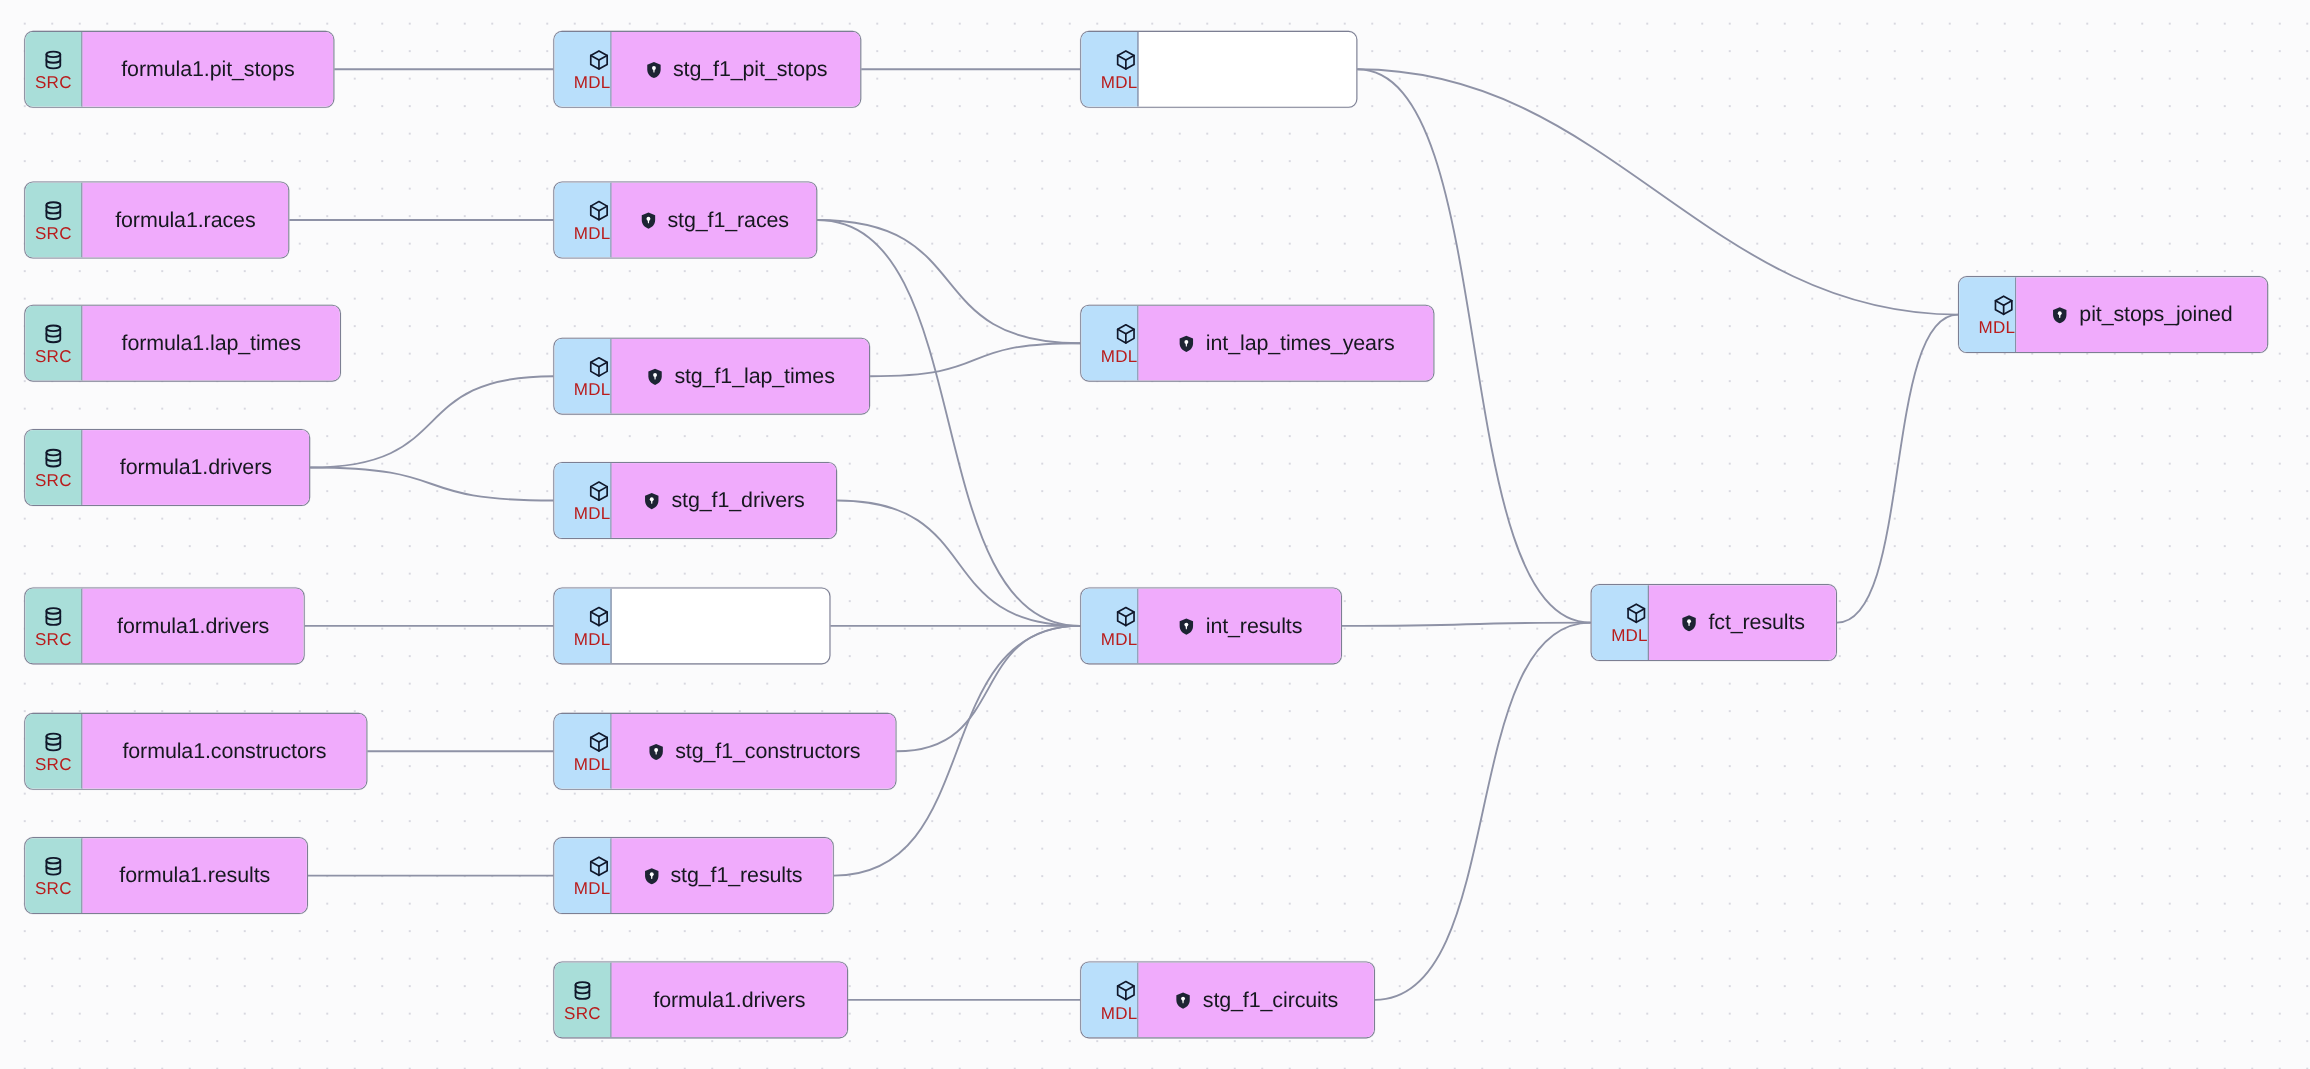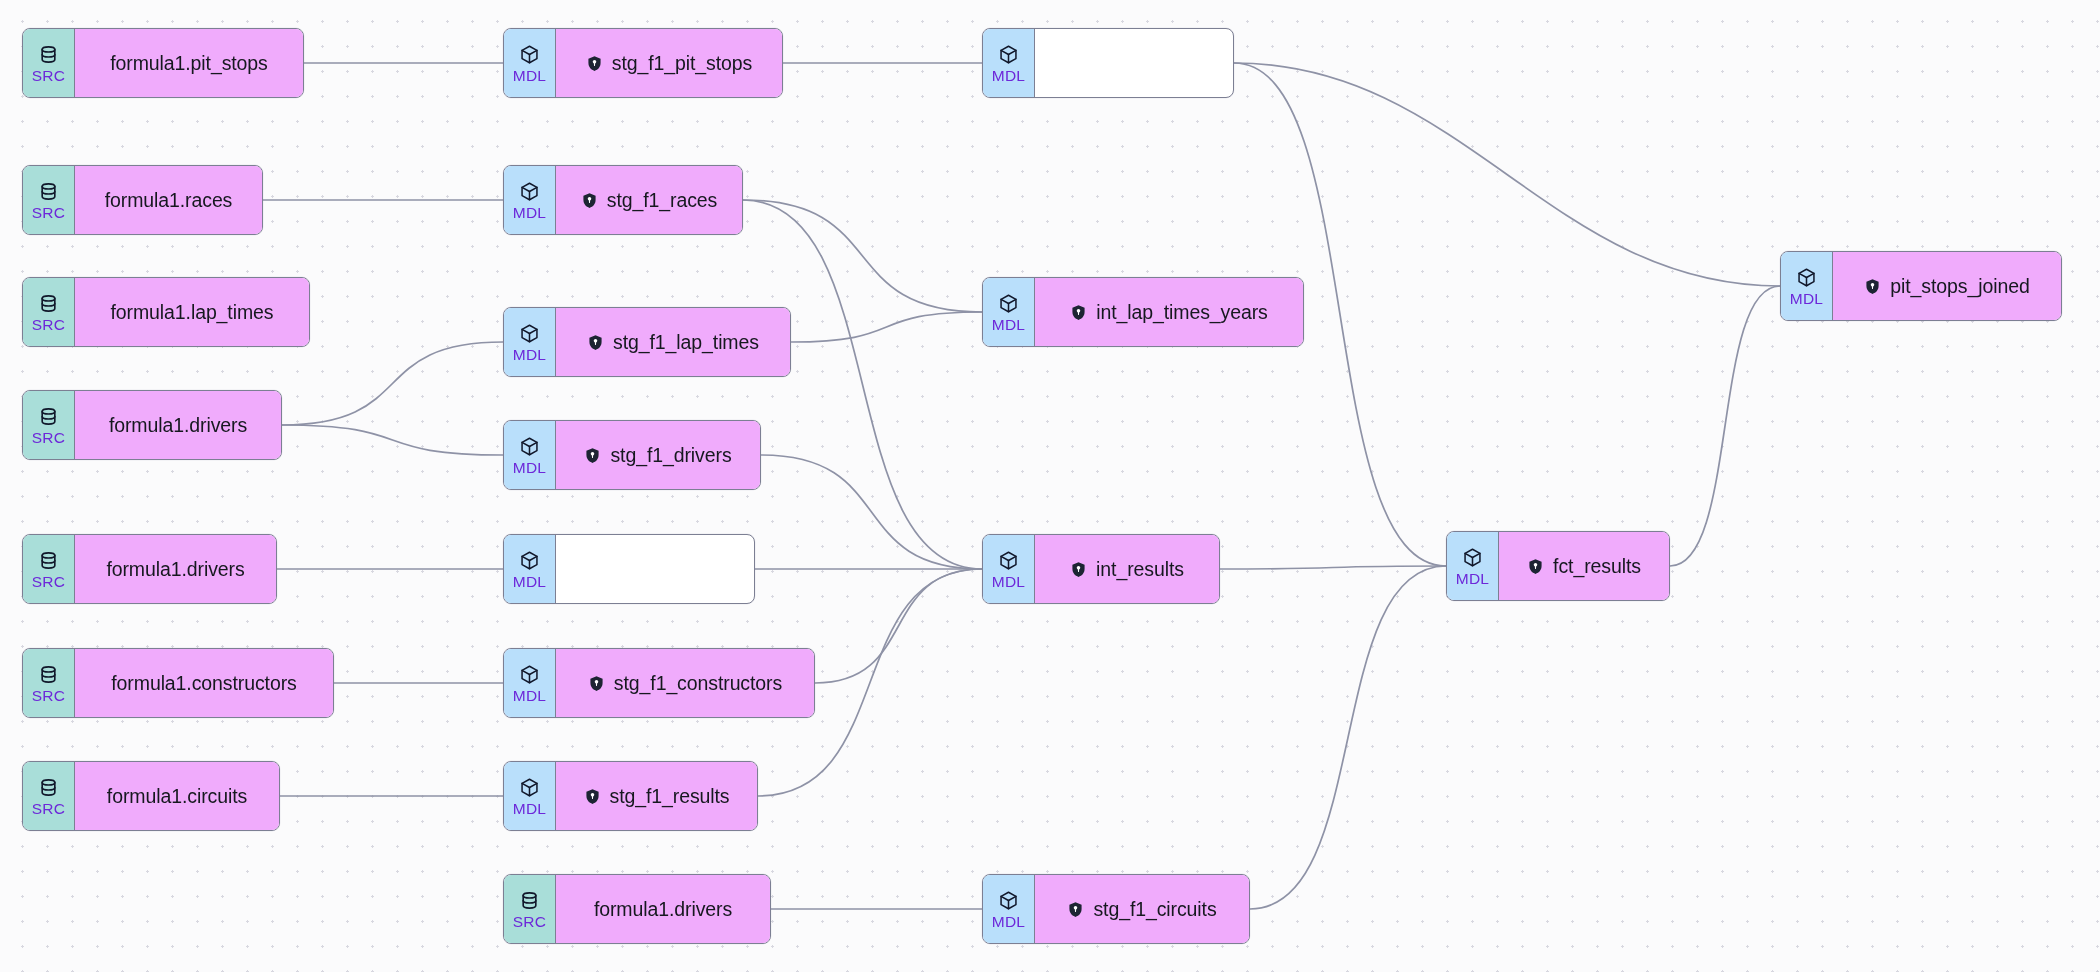--- a/index.html
+++ b/index.html
@@ -41,30 +41,30 @@
     width: 52px;
     display: flex;
     flex-direction: column;
     align-items: center;
     justify-content: center;
     border-right: 1.4px solid #7c7f93;
     box-sizing: border-box;
     padding-top: 2px;
   }
   .badge.src { background: #a9ded9; }
-  .badge.mdl { background: #b9dffb; }
+  .badge.mdl { background: #b9dffb; align-items: flex-end; }
   .badge .glyph {
     display: block;
     height: 22px;
     line-height: 0;
   }
   .badge .kind {
     font-size: 15.5px;
     font-weight: 400;
-    color: #6d28d9;
+    color: #b91c1c;
     letter-spacing: 0.2px;
     margin-top: 1px;
     font-family: "Liberation Sans", sans-serif;
   }
   .body {
     flex: 1 1 auto;
     display: flex;
     align-items: center;
     gap: 9px;
     padding: 0 16px 0 16px;
@@ -190,21 +190,21 @@
     <div class="node" style="left: 22px; top: 761px; width: 258px; height: 70px;">
       <div class="badge src">
         <span class="glyph"><svg width="21" height="21" viewBox="0 0 24 24" fill="none" stroke="#11182b" stroke-width="1.9" stroke-linecap="round" stroke-linejoin="round">
             <ellipse cx="12" cy="6.2" rx="7.2" ry="2.9"></ellipse>
             <path d="M4.8 6.2v11.6c0 1.6 3.23 2.9 7.2 2.9s7.2-1.3 7.2-2.9V6.2"></path>
             <path d="M4.8 12c0 1.6 3.23 2.9 7.2 2.9s7.2-1.3 7.2-2.9"></path>
           </svg></span>
         <span class="kind">SRC</span>
       </div>
       <div class="body center">
-        <span class="label">formula1.circuits</span>
+        <span class="label">formula1.results</span>
       </div>
     </div>
     <div class="node" style="left: 503px; top: 874px; width: 268px; height: 70px;">
       <div class="badge src">
         <span class="glyph"><svg width="21" height="21" viewBox="0 0 24 24" fill="none" stroke="#11182b" stroke-width="1.9" stroke-linecap="round" stroke-linejoin="round">
             <ellipse cx="12" cy="6.2" rx="7.2" ry="2.9"></ellipse>
             <path d="M4.8 6.2v11.6c0 1.6 3.23 2.9 7.2 2.9s7.2-1.3 7.2-2.9V6.2"></path>
             <path d="M4.8 12c0 1.6 3.23 2.9 7.2 2.9s7.2-1.3 7.2-2.9"></path>
           </svg></span>
         <span class="kind">SRC</span>

